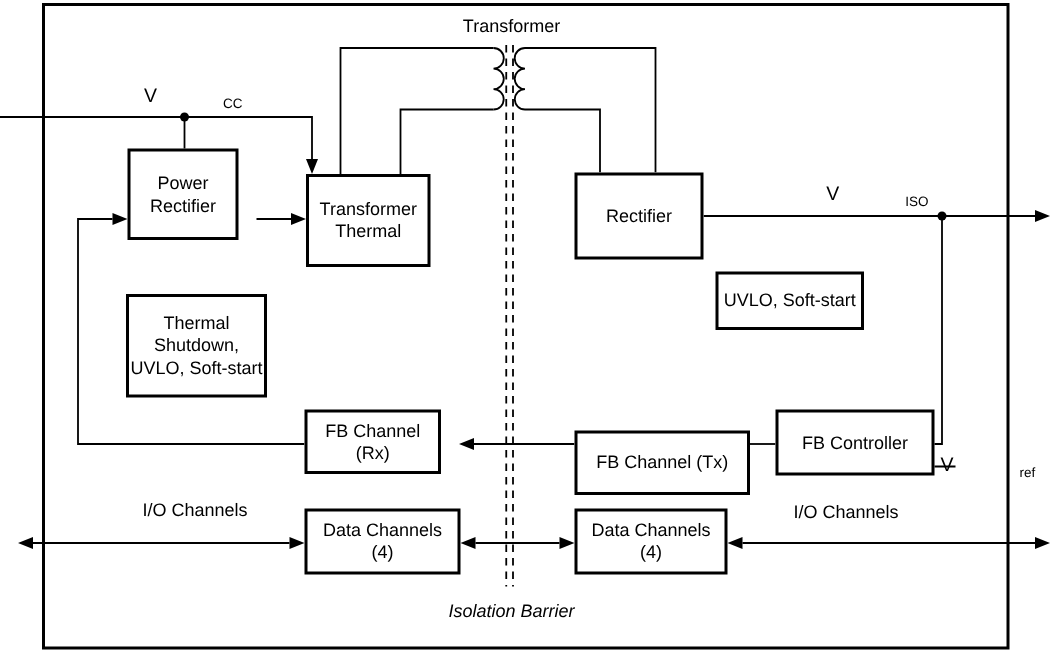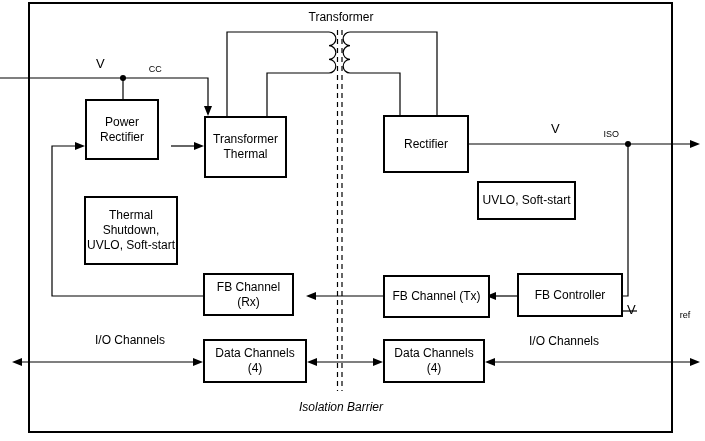--- a/index.html
+++ b/index.html
@@ -124,21 +124,21 @@
   <div class="box" style="left:84px; top:196px; width:94px; height:69px;justify-content:center;">
     <span>Thermal</span>
     <span>Shutdown,</span>
     <span>UVLO, Soft-start</span>
   </div>
 
   <div class="box" style="left:203px; top:273px; width:91px; height:43px;">
     <span>FB Channel (Rx)</span>
   </div>
 
-  <div class="box" style="left:383px; top:275px; width:107px; height:43px;">
+  <div class="box" style="left:383px; top:287px; width:117px; height:43px;">
     <span>FB Channel (Tx)</span>
   </div>
 
   <div class="box" style="left:517px; top:273px; width:106px; height:44px;">
     <span>FB Controller</span>
   </div>
 
   <div class="box" style="left:203px; top:339px; width:104px; height:44px;">
     <span>Data Channels</span>
     <span>(4)</span>

